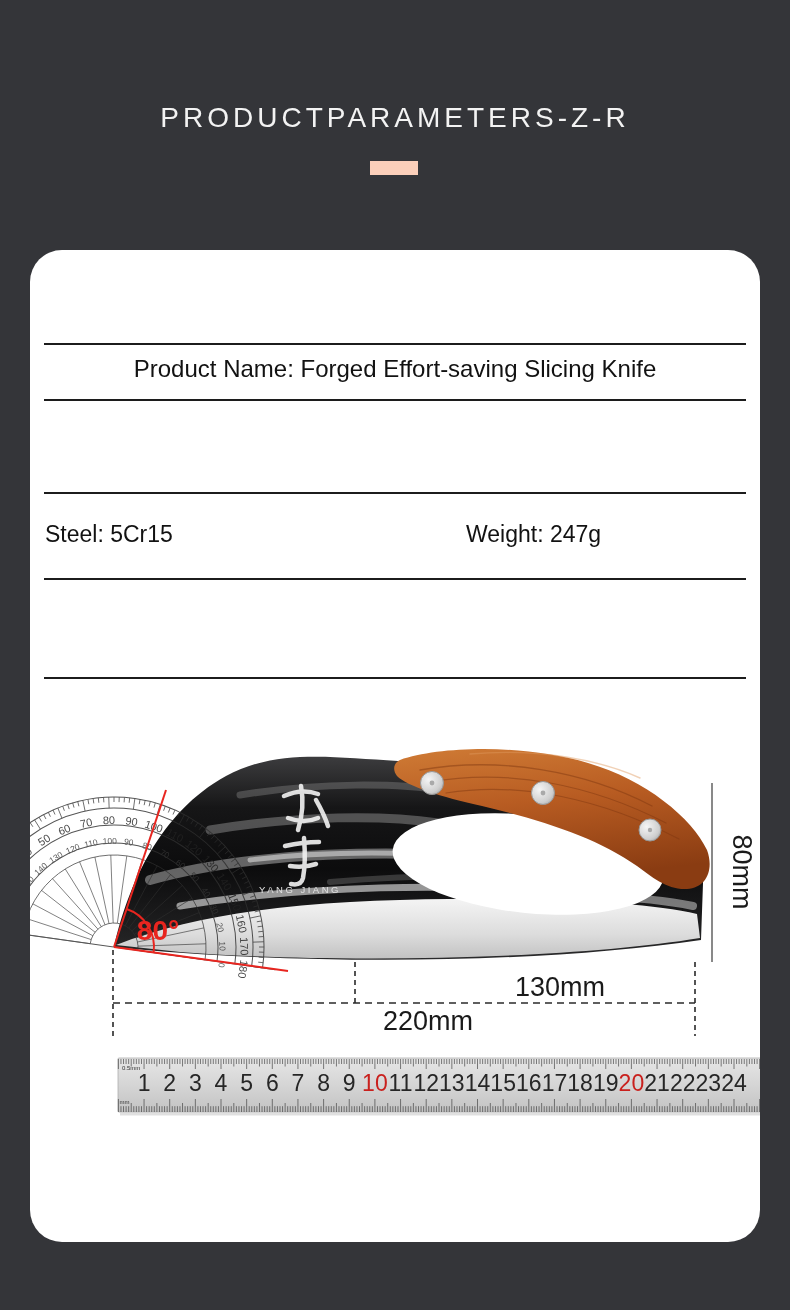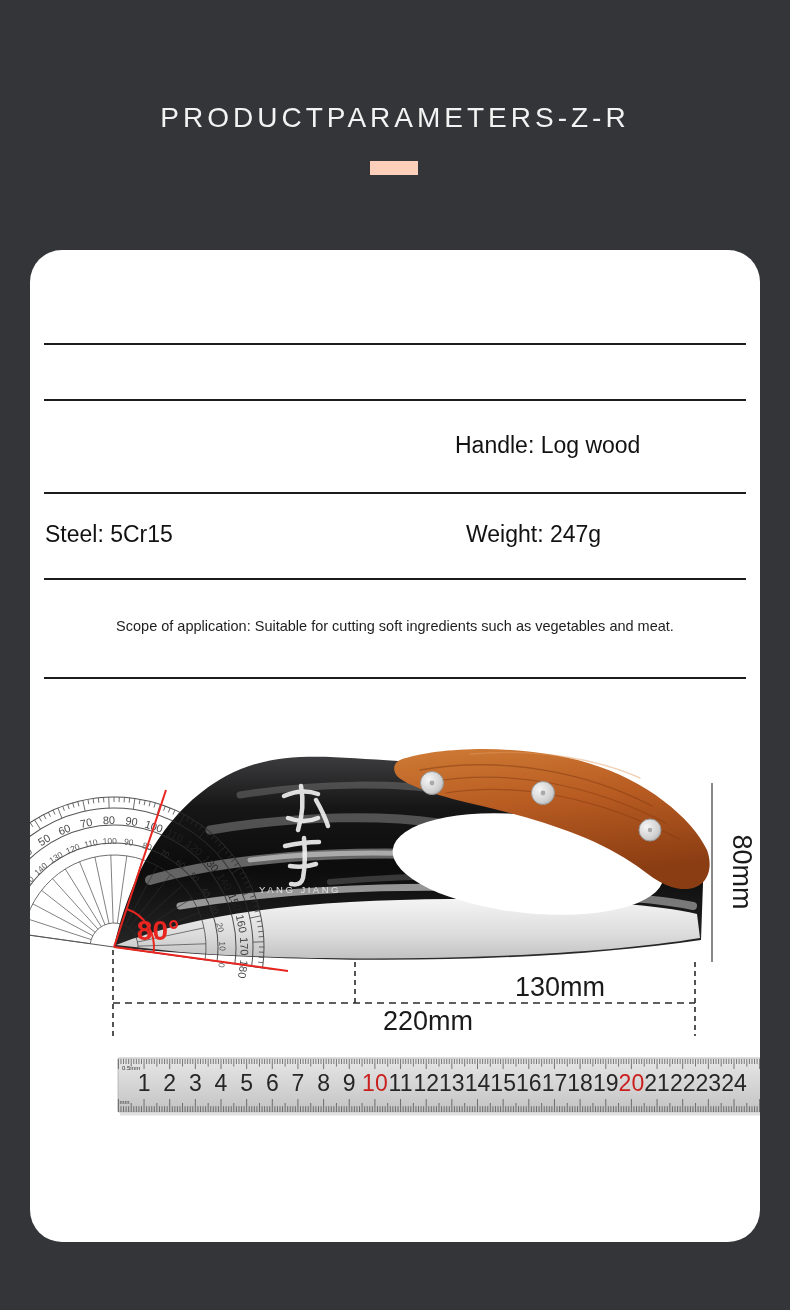--- a/index.html
+++ b/index.html
@@ -27,24 +27,23 @@
   <div class="accent" style="background: rgb(251, 207, 186);"></div>
 
   <div class="card">
 
     <div class="hline" style="top:93px"></div>
     <div class="hline" style="top:149px"></div>
     <div class="hline" style="top:242px"></div>
     <div class="hline" style="top:328px"></div>
     <div class="hline" style="top:427px"></div>
 
-    <div class="t cell" style="top:182px;left:425px">Handle: Log wood</div>
+    <div class="t name">Product Name: Forged Effort-saving Slicing Knife</div>
     <div class="t cell" style="top:271px;left:15px">Steel: 5Cr15</div>
     <div class="t cell" style="top:271px;left:436px">Weight: 247g</div>
-    <div class="t scope">Scope of application: Suitable for cutting soft ingredients such as vegetables and meat.</div>
 
     <svg class="figure" viewBox="30 690 730 435">
       <defs>
         <linearGradient id="gb" x1="0" y1="0" x2="0" y2="1">
           <stop offset="0" stop-color="#3c3c3e"></stop>
           <stop offset="0.25" stop-color="#161617"></stop>
           <stop offset="0.55" stop-color="#0c0c0d"></stop>
           <stop offset="0.85" stop-color="#1f1f20"></stop>
           <stop offset="1" stop-color="#2b2b2c"></stop>
         </linearGradient>

